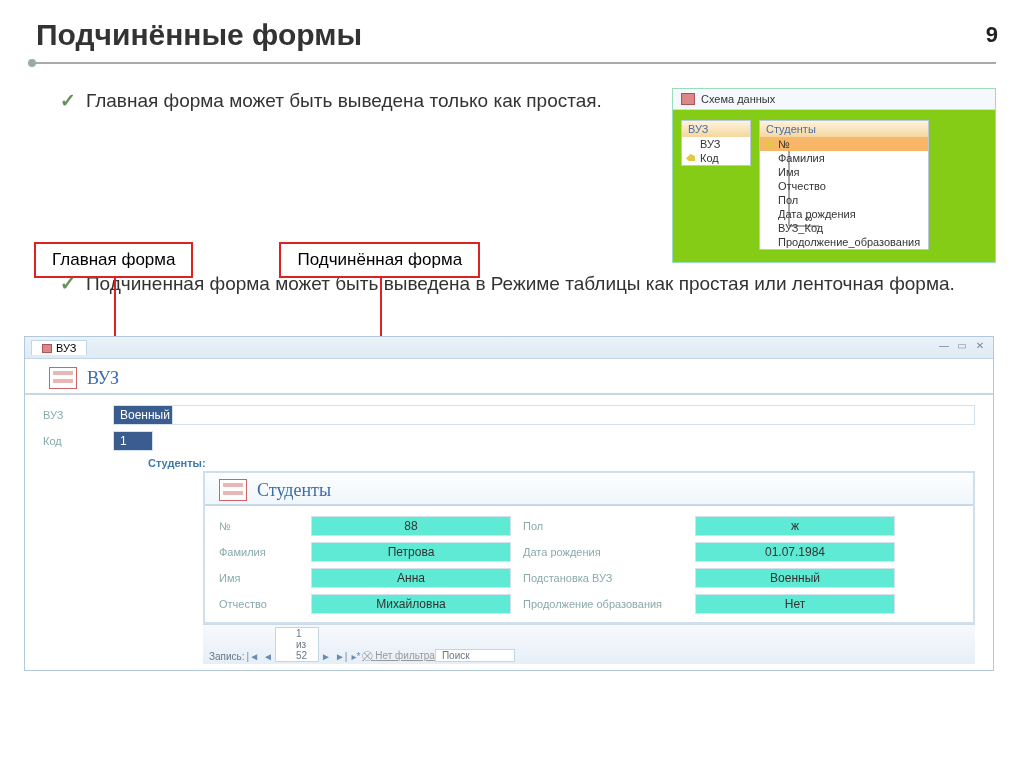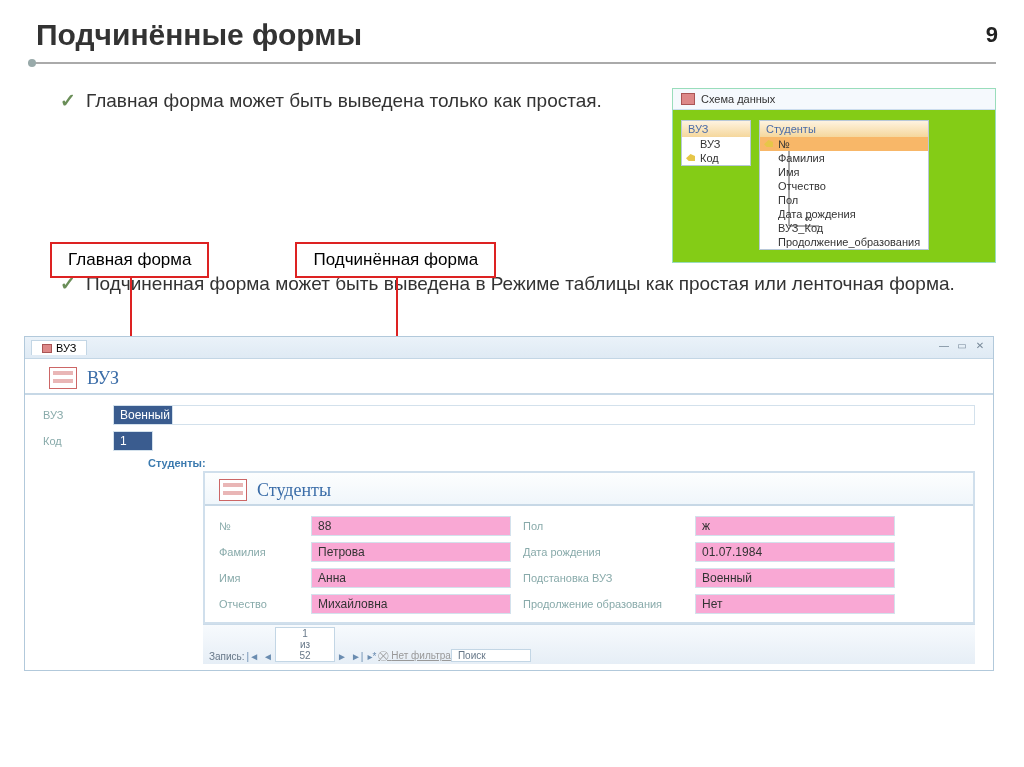--- a/index.html
+++ b/index.html
@@ -118,21 +118,21 @@
   }
   .rel-line {
     position: absolute;
     left: 88px; top: 30px;
     width: 60px; height: 90px;
   }
 
   
   .callouts {
     position: absolute;
-    left: 50px; top: 242px;
+    left: 34px; top: 242px;
     display: flex;
     gap: 86px;
   }
   .callout {
     border: 2px solid #d22;
     padding: 6px 16px;
     font-size: 17px;
     background: #fff;
     position: relative;
   }
@@ -261,21 +261,22 @@
     row-gap: 6px;
     column-gap: 12px;
     align-items: center;
   }
   .sub-lbl { color: #8aa; font-size: 11px; }
   .sub-inp {
     border: 1px solid #d3e1ec;
     padding: 2px 6px;
     font-size: 12px;
     color: #333;
-    background: #f9a8d4;
+    background: #5eead4;
+    text-align: center;
   }
 
   .recbar {
     display: flex;
     align-items: flex-end;
     gap: 0;
     background: linear-gradient(#f7fafd,#e6eef6);
     border-top: 1px solid #cbdbe9;
     padding: 2px 6px;
     font-size: 10px;
@@ -284,21 +285,21 @@
   }
   .navbtn {
     color: #6a8cb0;
     padding: 0 2px;
   }
   .rec-inp {
     border: 1px solid #c3d6e5;
     background: #fff;
     padding: 0 20px;
     font-size: 10px;
-    width: 60px;
+    width: 44px;
     text-align: center;
   }
   .filter-off { color: #999; text-decoration: underline; }
   .search-inp {
     border: 1px solid #c3d6e5;
     background: #fff;
     padding: 0 6px;
     font-size: 10px;
     width: 80px;
   }

